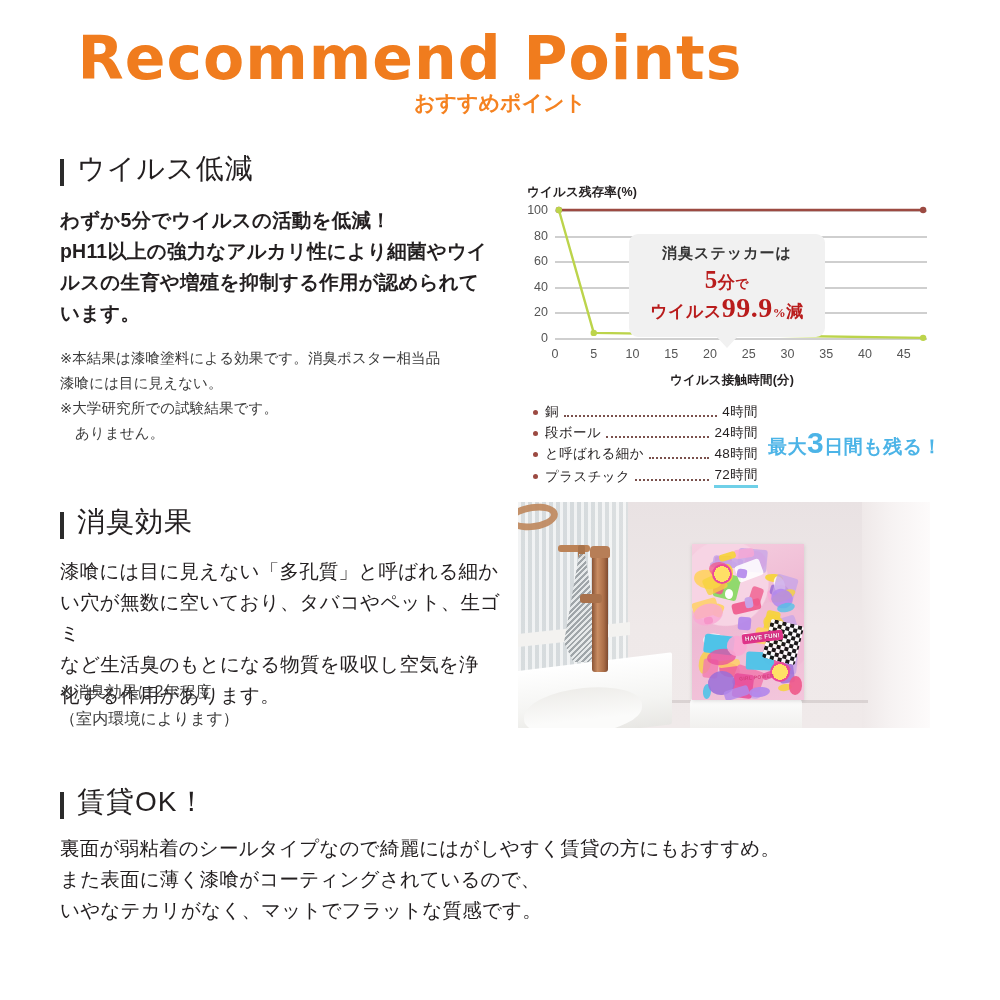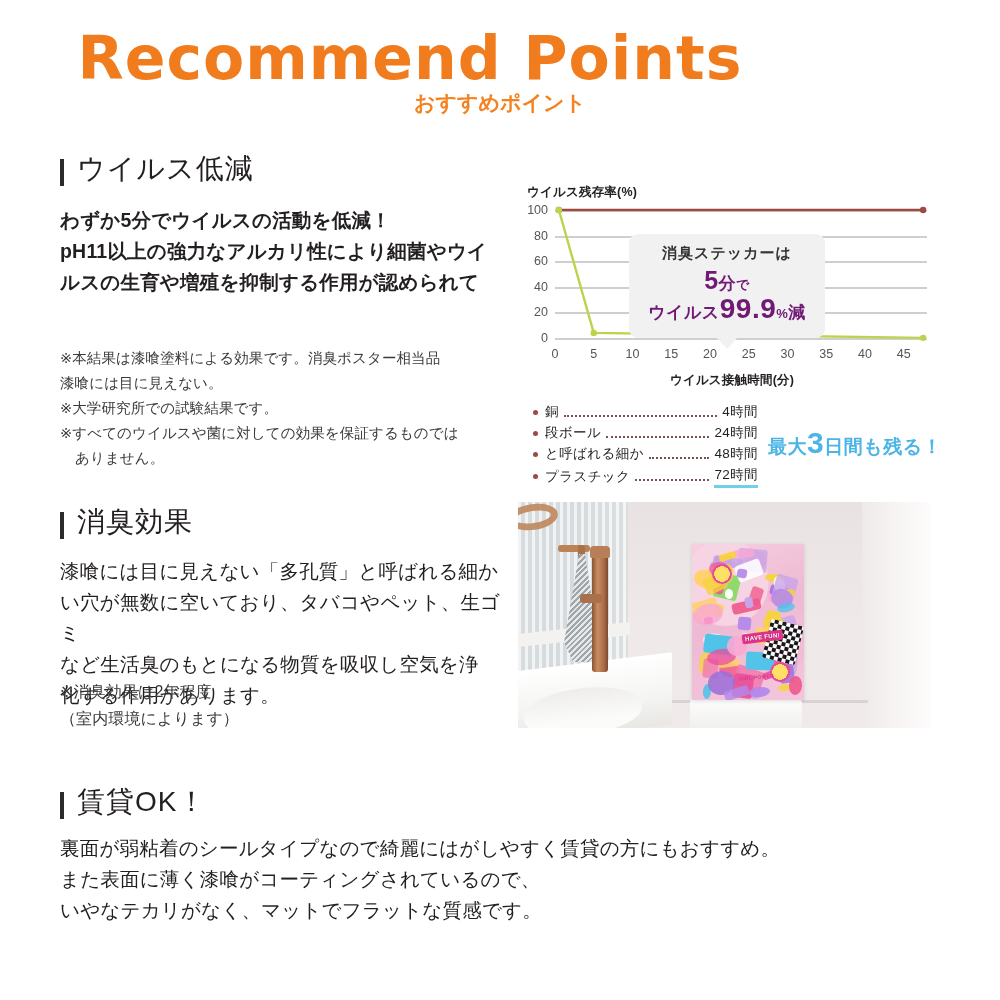--- a/index.html
+++ b/index.html
@@ -87,22 +87,23 @@
     content: ""; position: absolute; left: 50%; bottom: -11px;
     margin-left: -11px; width: 0; height: 0;
     border-left: 11px solid transparent; border-right: 11px solid transparent;
     border-top: 12px solid #f1f1f1;
   }
   .callout .l1 {
     font-size: 15px; font-weight: 700; color: #333; letter-spacing: 1px;
     margin-bottom: 5px;
   }
   .callout .l2, .callout .l3 {
-    color: #701a75; font-weight: 700; letter-spacing: .5px; line-height: 24px;
+    color: #b91c1c; font-weight: 700; letter-spacing: .5px; line-height: 24px;
     white-space: nowrap;
+    font-family: Liberation Serif, serif;
   }
   .callout .big { font-size: 25px; }
   .callout .mid { font-size: 17px; }
   .callout .sml { font-size: 13px; }
   .callout .huge { font-size: 28px; }
 
   
   #legend { position: absolute; left: 533px; top: 402px; width: 225px; }
   .leg-row {
     display: flex; align-items: center;
@@ -204,27 +205,27 @@
 
   <div class="sec-head" style="left:60px; top:152px;">
     <span class="bar"></span>
     <span>ウイルス低減</span>
   </div>
 
   <div class="body-text" style="left:60px; top:205px; width:455px;font-weight:bold;">
     <div>わずか5分でウイルスの活動を低減！</div>
     <div>pH11以上の強力なアルカリ性により細菌やウイ</div>
     <div>ルスの生育や増殖を抑制する作用が認められて</div>
+    <div>います。</div>
   </div>
 
   <div class="note-text" style="left:60px; top:346px; width:460px;">
     <div>※本結果は漆喰塗料による効果です。消臭ポスター相当品</div>
     <div>漆喰には目に見えない。</div>
     <div>※大学研究所での試験結果です。</div>
-    <div>※すべてのウイルスや菌に対しての効果を保証するものでは</div>
     <div class="indent">ありません。</div>
   </div>
 
   <div id="chart-block">
     <div class="chart-ylabel">ウイルス残存率(%)</div>
 
     <div id="plot">
 
       <div class="gridline" style="top:0px;   background:#d9d9d9;"></div>
       <div class="gridline" style="top:25.6px;"></div>

